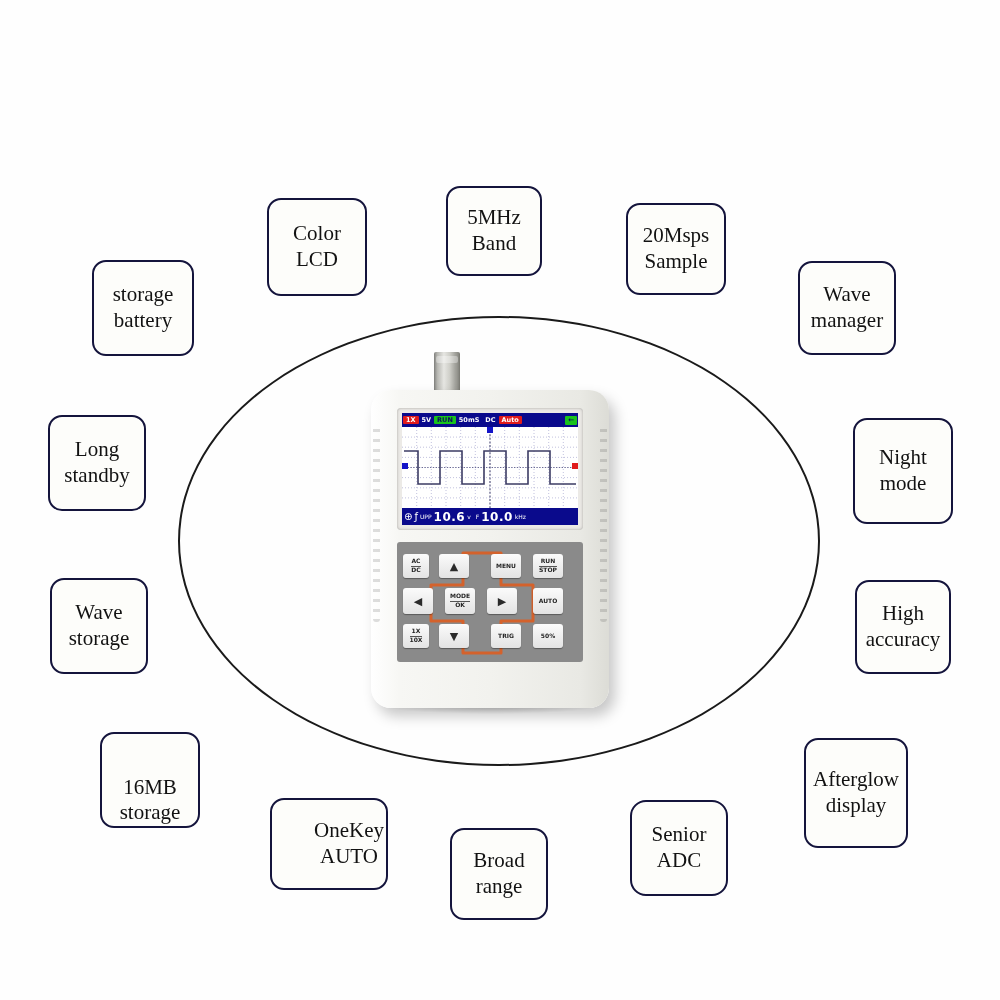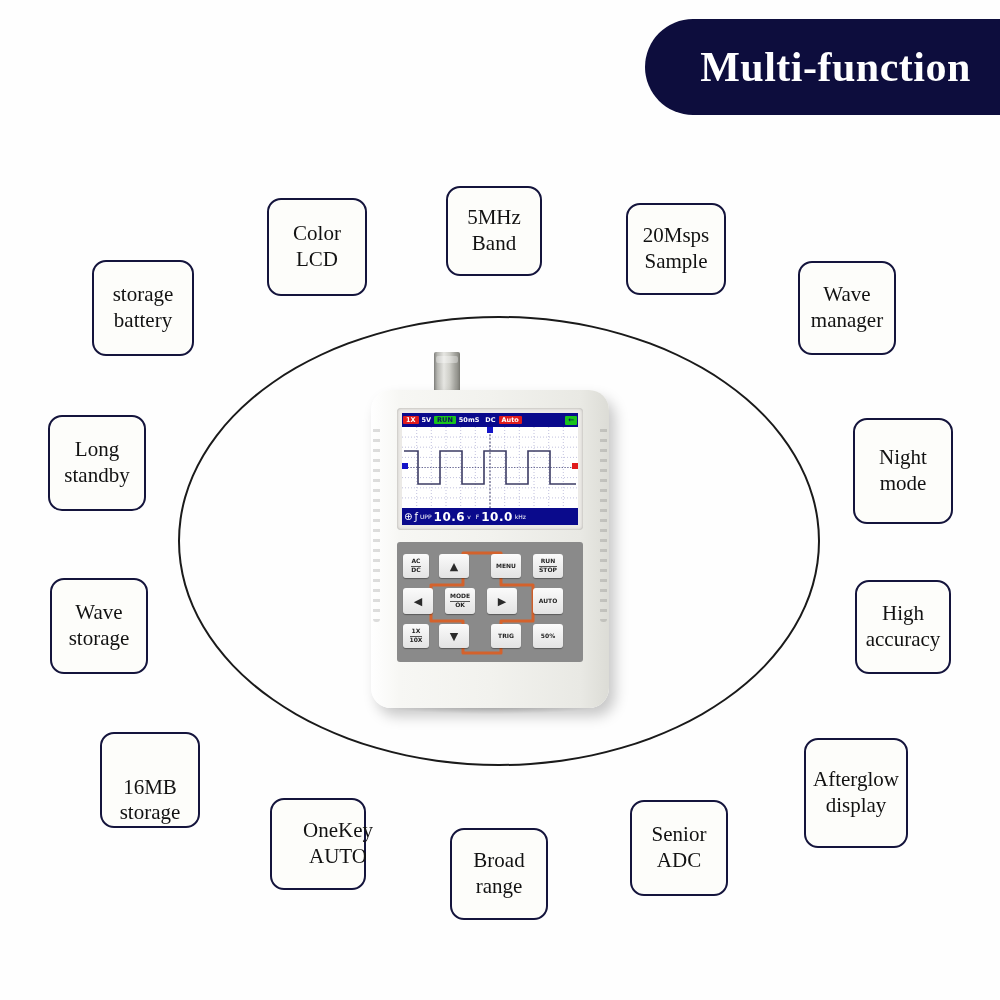--- a/index.html
+++ b/index.html
@@ -260,23 +260,20 @@
     width: 216px;
     height: 16px;
     background: radial-gradient(ellipse at center, rgba(0,0,0,0.22), rgba(0,0,0,0) 70%);
   }
 </style>
 </head>
 <body>
 
 <div id="page">
 
-  <div id="banner">
-    <div id="banner-text">Multi-function</div>
-  </div>
 
   <div id="ellipse"></div>
 
   <div id="features-layer">
       <div class="fbox" style="left: 92px; top: 260px; width: 102px; height: 96px;">
         <div>
           <span>storage</span>
           <span>battery</span>
         </div>
       </div>
@@ -333,27 +330,27 @@
           <span>16MB</span>
           <span>storage</span>
         </div>
       </div>
       <div class="fbox" style="left: 804px; top: 738px; width: 104px; height: 110px;">
         <div>
           <span>Afterglow</span>
           <span>display</span>
         </div>
       </div>
-      <div class="fbox" style="left: 270px; top: 798px; width: 96px; height: 92px; padding-left: 40px;">
+      <div class="fbox" style="left: 270px; top: 798px; width: 118px; height: 92px; padding-left: 40px;">
         <div>
           <span>OneKey</span>
           <span>AUTO</span>
         </div>
       </div>
-      <div class="fbox" style="left: 630px; top: 800px; width: 98px; height: 96px;">
+      <div class="fbox" style="left: 630px; top: 800px; width: 98px; height: 96px; border-radius: 16px;">
         <div>
           <span>Senior</span>
           <span>ADC</span>
         </div>
       </div>
       <div class="fbox" style="left: 450px; top: 828px; width: 98px; height: 92px;">
         <div>
           <span>Broad</span>
           <span>range</span>
         </div>

